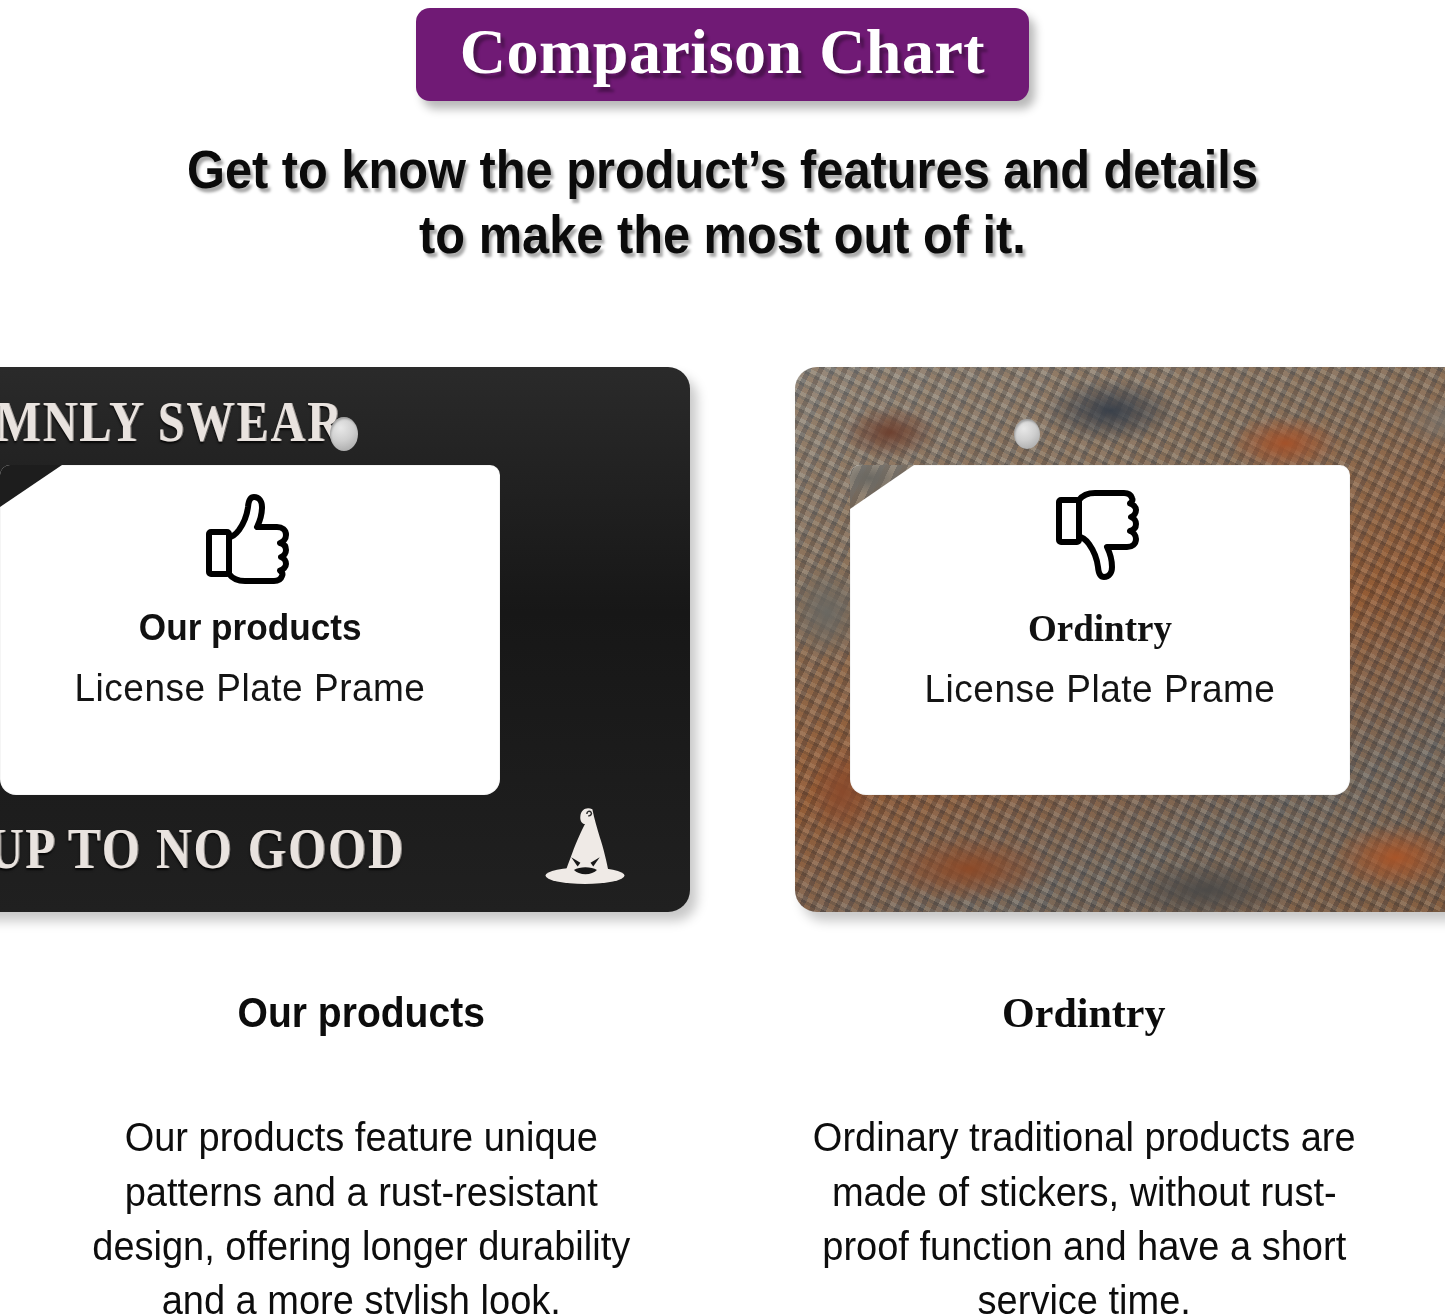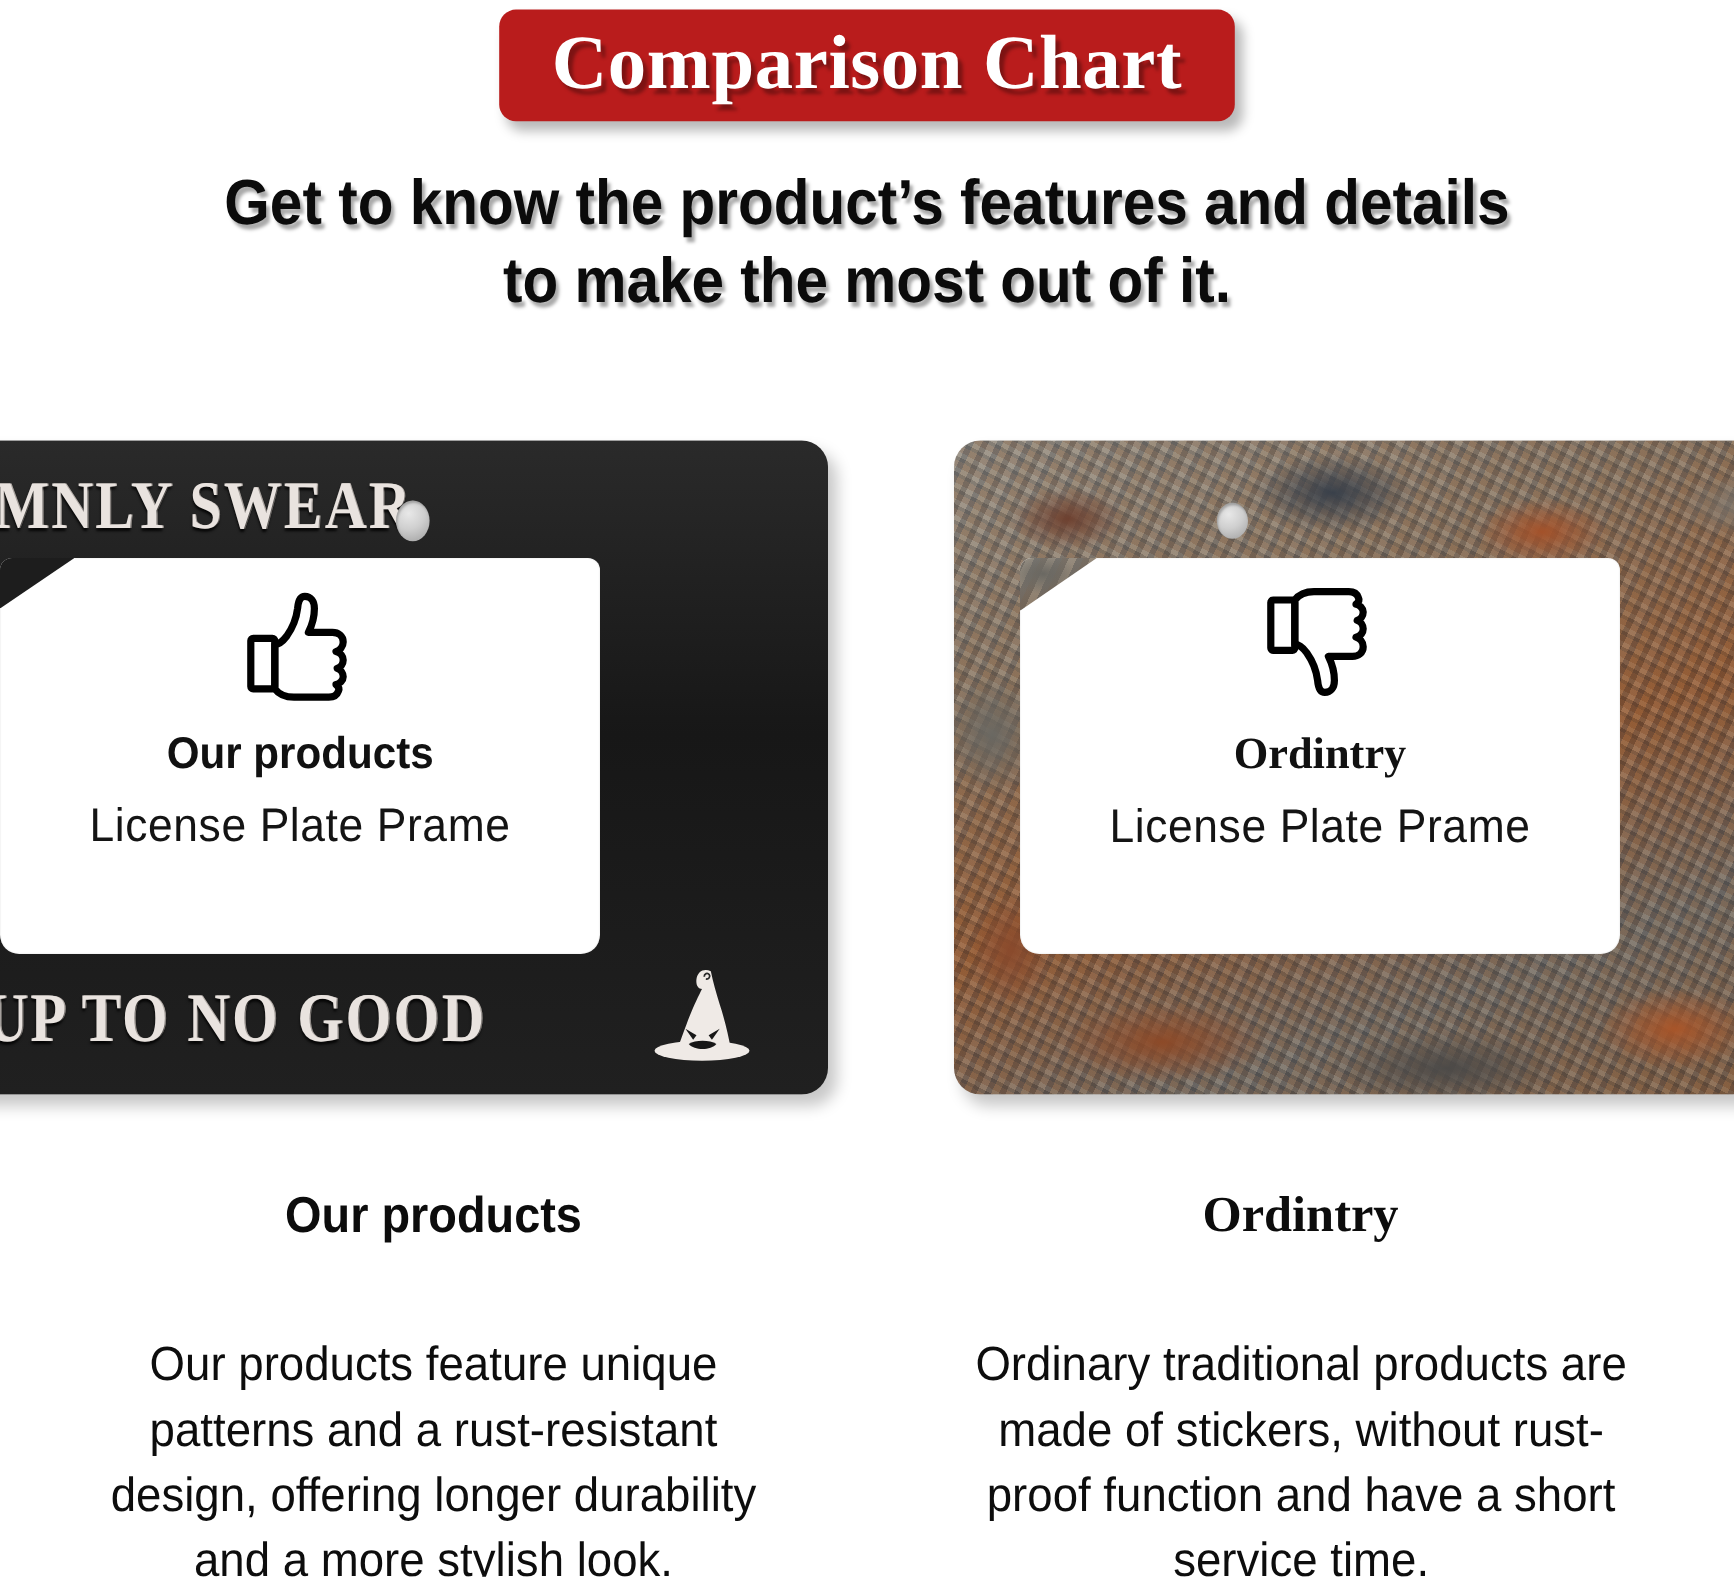--- a/index.html
+++ b/index.html
@@ -8,21 +8,21 @@
     width:1445px; height:1314px;
     font-family:"Liberation Sans", sans-serif;
     position:relative; overflow:hidden;
     -webkit-font-smoothing:antialiased;
   }
 
   
   .header{ width:100%; padding-top:8px; }
   .banner-row{ display:flex; justify-content:center; }
   .banner{
-    background:#b91c1c;
+    background:#701a75;
     border-radius:14px;
     padding:10px 44px 16px 44px;
     box-shadow:6px 8px 10px rgba(0,0,0,.28);
     display:inline-block;
   }
   .banner-title{
     font-family:"Liberation Serif", serif;
     font-weight:bold;
     font-size:64px;
     color:#ffffff;

